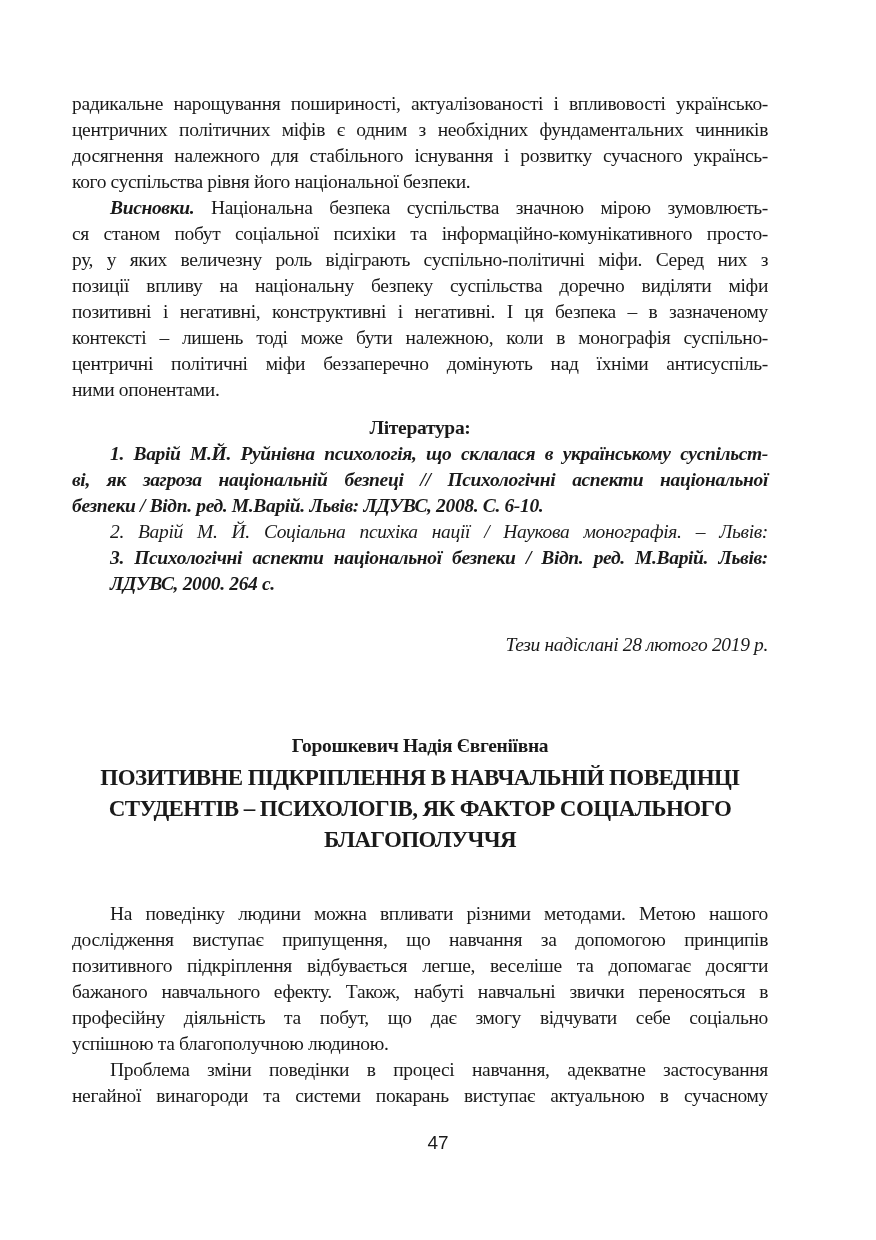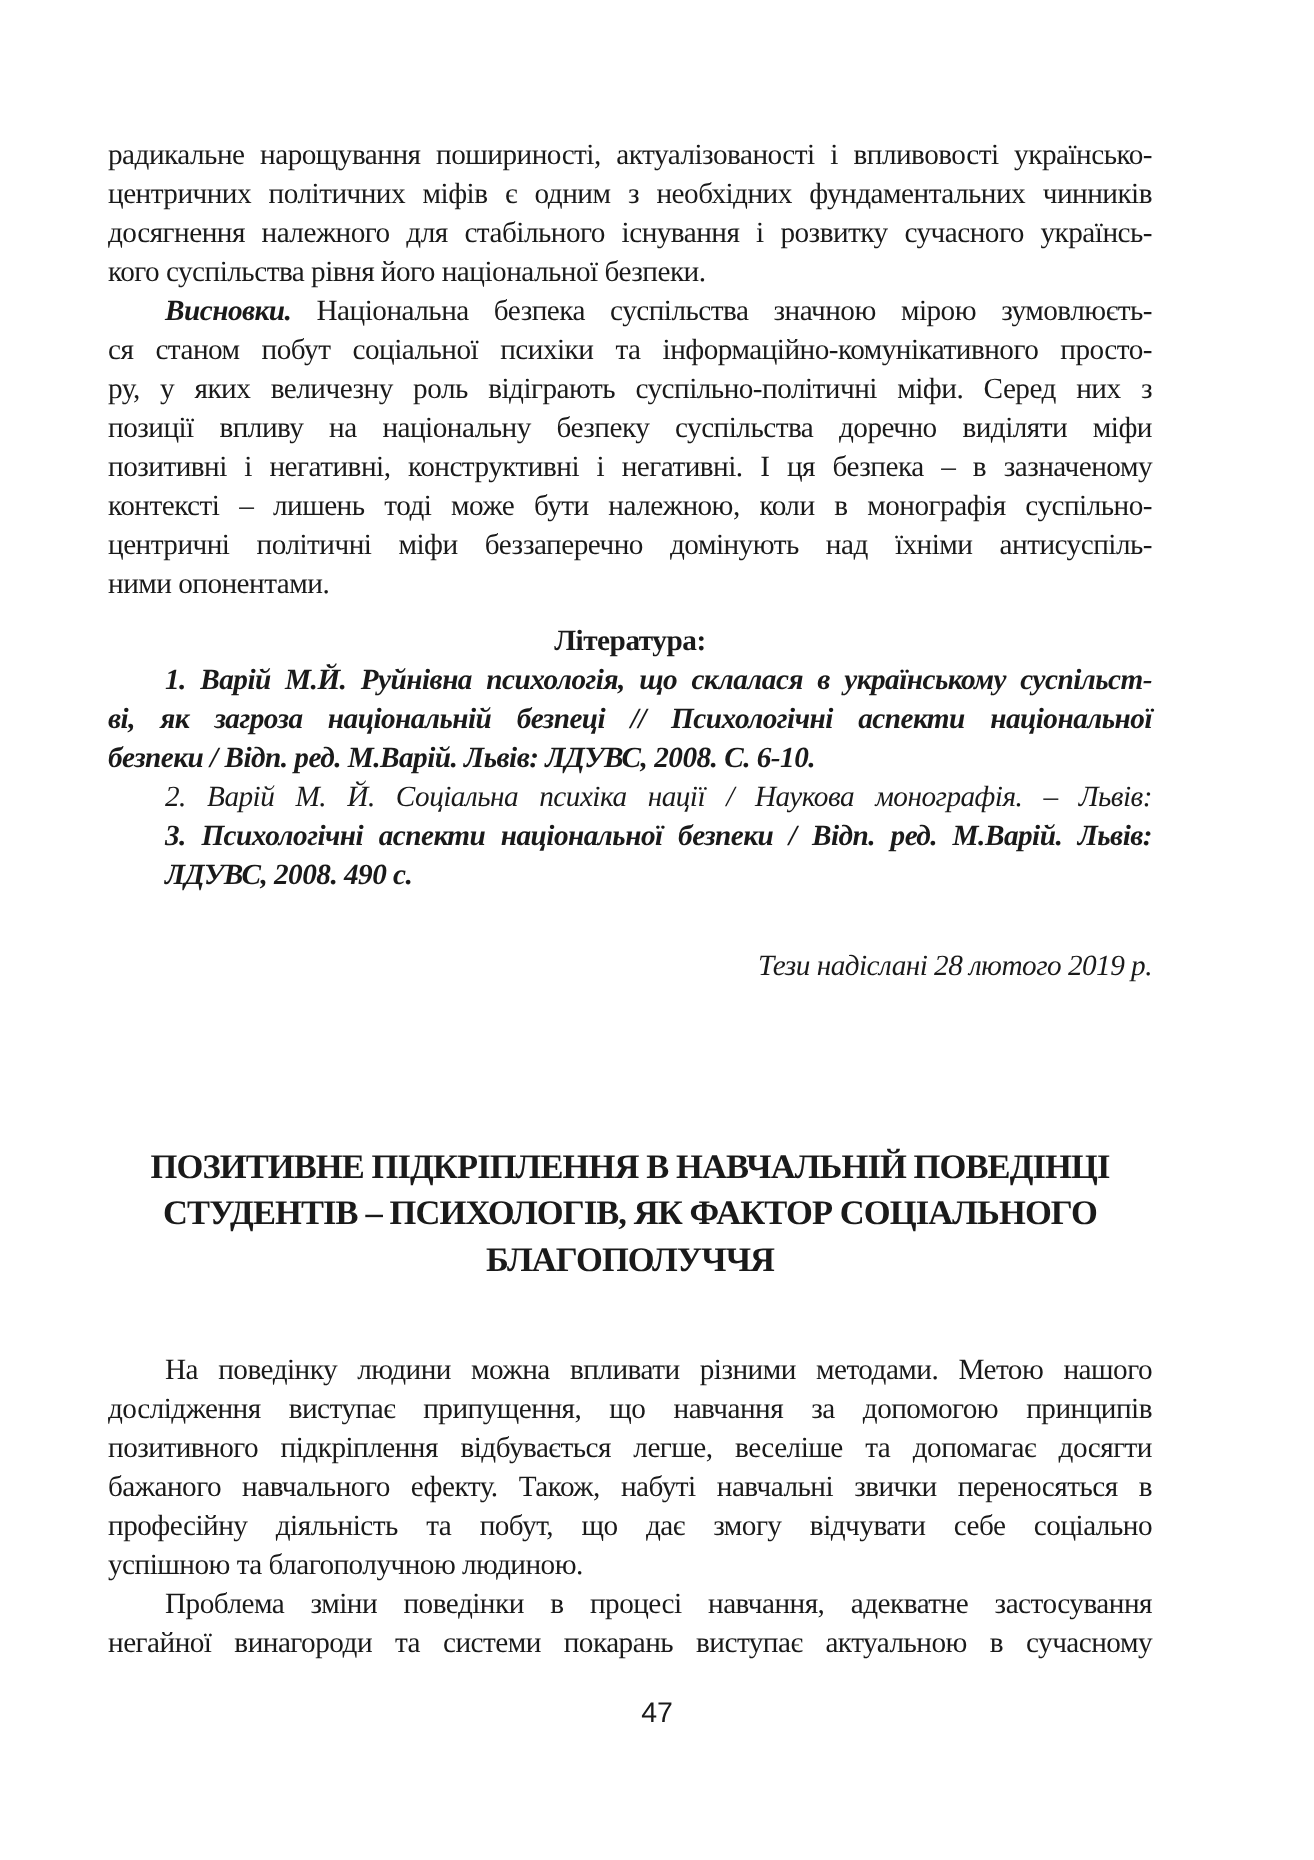--- a/index.html
+++ b/index.html
@@ -129,28 +129,29 @@
     <div>
       <span class="line indent bold-italic">1. Варій М.Й. Руйнівна психологія, що склалася в українському суспільст-</span>
       <span class="line bold-italic">ві, як загроза національній безпеці // Психологічні аспекти національної</span>
       <span class="line last bold-italic">безпеки /  Відп. ред. М.Варій. Львів: ЛДУВС, 2008. С. 6-10.</span>
     </div>
     <div>
       <span class="line indent italic">2. Варій М. Й. Соціальна психіка нації / Наукова монографія. – Львів:</span>
     </div>
     <div>
       <span class="line indent bold-italic last" style="text-align-last: justify; font-style: italic;">3. Психологічні аспекти національної безпеки / Відп. ред. М.Варій. Львів:</span>
-      <span class="line last indent bold-italic">ЛДУВС, 2008. 490 с.</span>
+      <span class="line last indent bold-italic">ЛДУВС, 2000. 264 с.</span>
     </div>
   </div>
 
   <div class="block lines-wrap" style="top:632px;">
     <span class="line italic right">Тези надіслані 28 лютого 2019 р.</span>
   </div>
 
+  <div class="block author" style="top:733px;">Горошкевич Надія Євгеніївна</div>
 
   <div class="block" style="top:762px;">
     <div class="title-line">ПОЗИТИВНЕ ПІДКРІПЛЕННЯ В НАВЧАЛЬНІЙ ПОВЕДІНЦІ</div>
     <div class="title-line">СТУДЕНТІВ – ПСИХОЛОГІВ, ЯК ФАКТОР СОЦІАЛЬНОГО</div>
     <div class="title-line">БЛАГОПОЛУЧЧЯ</div>
   </div>
 
   <div class="block lines-wrap" style="top:901px;">
     <span class="line indent">На поведінку людини можна впливати різними методами. Метою нашого</span>
     <span class="line">дослідження виступає припущення, що навчання за допомогою принципів</span>

